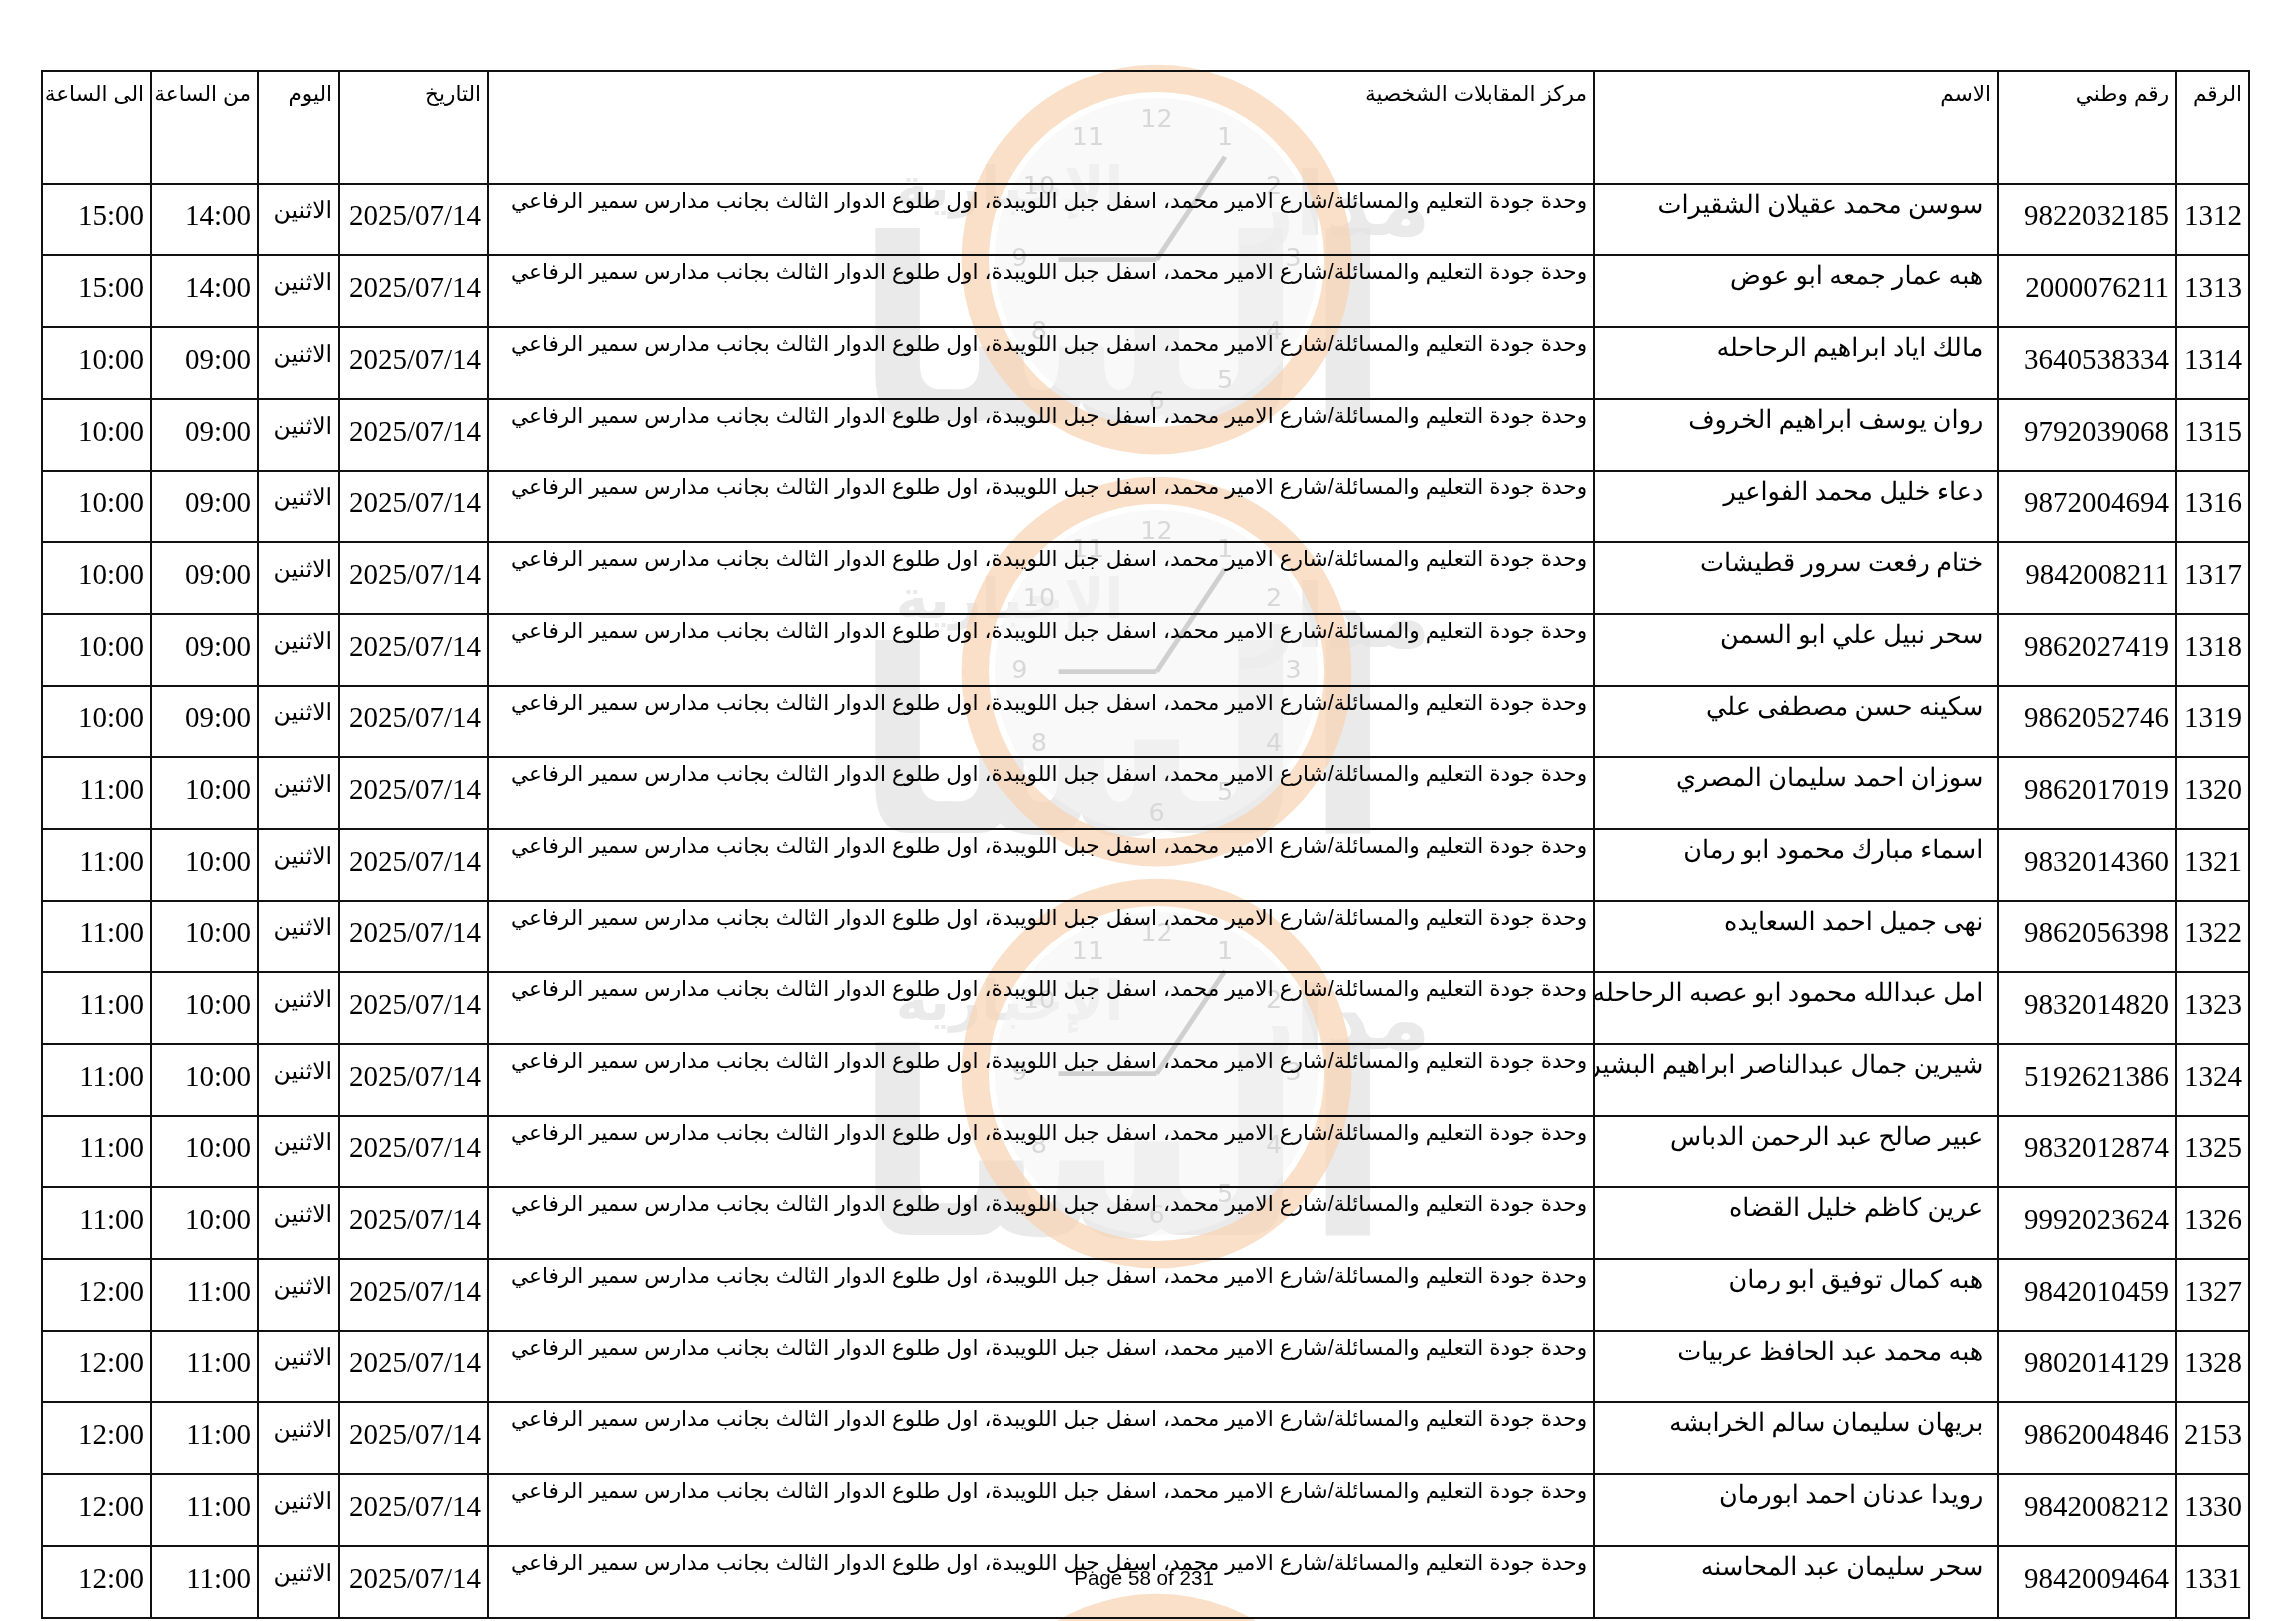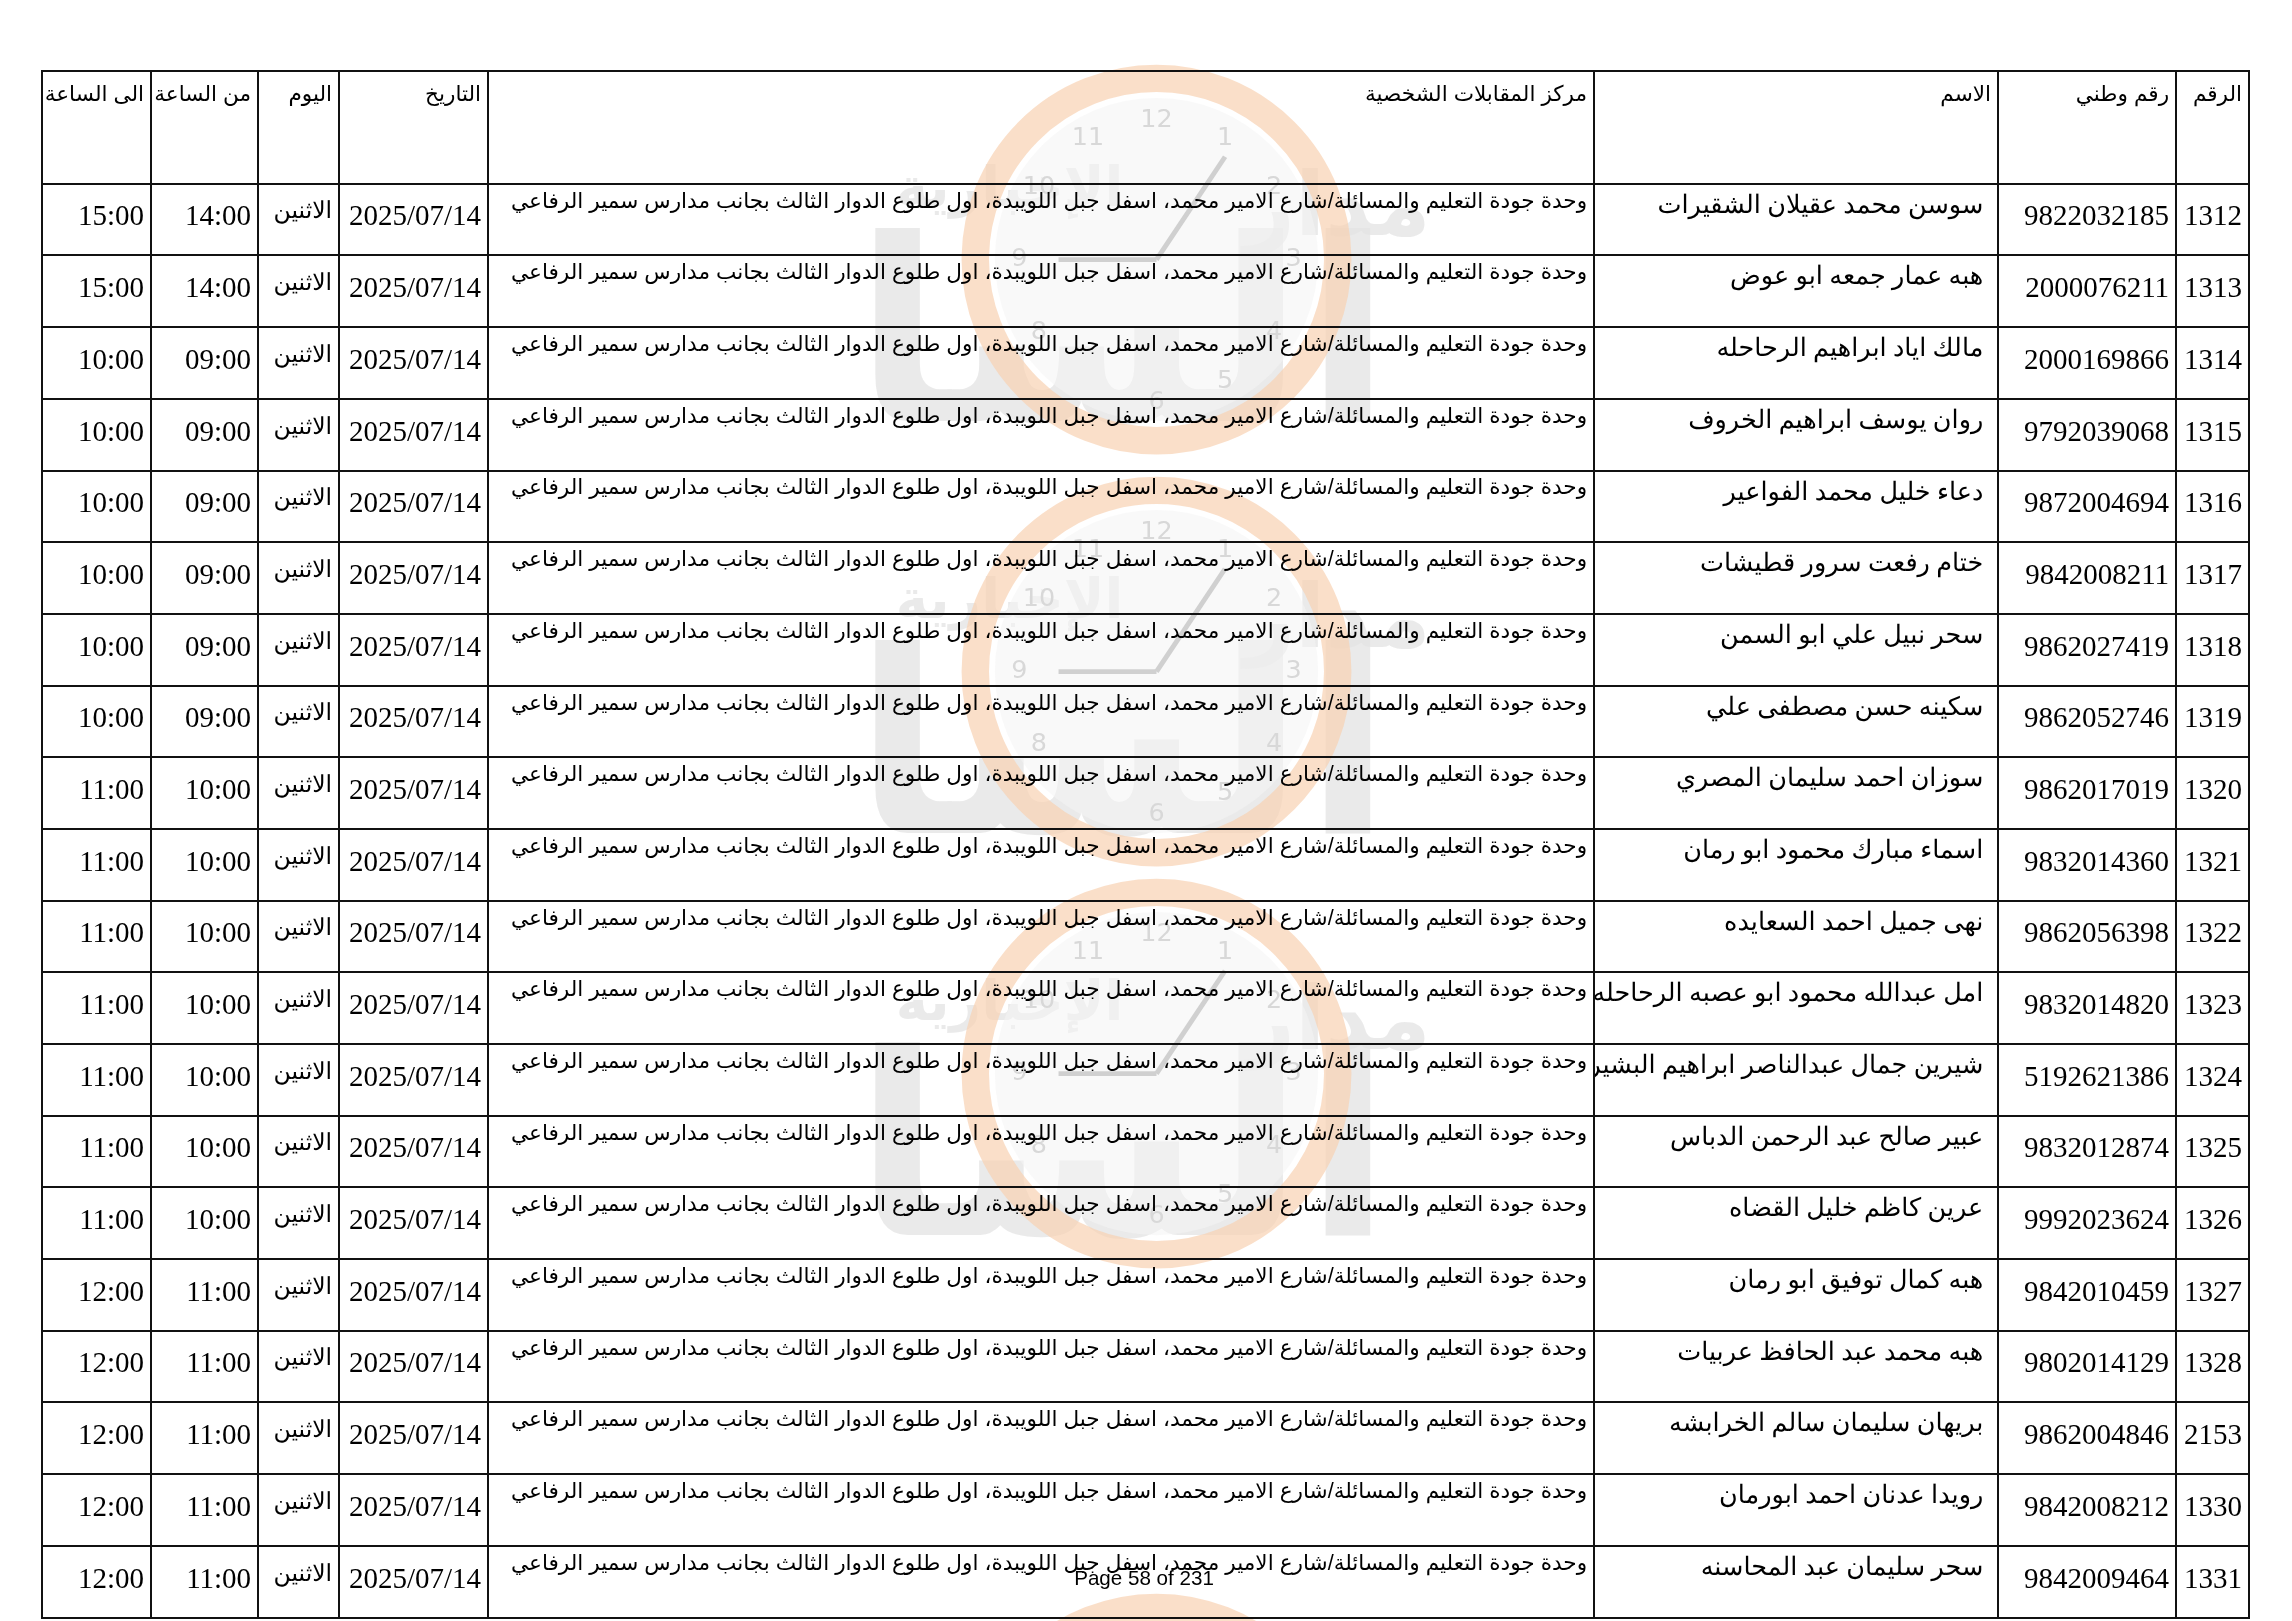--- a/index.html
+++ b/index.html
@@ -206,21 +206,21 @@
     <td class="col-num">2000076211</td>
     <td class="col-name">هبه عمار جمعه ابو عوض</td>
     <td class="col-center">وحدة جودة التعليم والمسائلة/شارع الامير محمد، اسفل جبل اللويبدة، اول طلوع الدوار الثالث بجانب مدارس سمير الرفاعي</td>
     <td class="col-num">2025/07/14</td>
     <td class="col-day">الاثنين</td>
     <td class="col-num">14:00</td>
     <td class="col-num">15:00</td>
   </tr>
       <tr>
     <td class="col-num">1314</td>
-    <td class="col-num">2000169866</td>
+    <td class="col-num">3640538334</td>
     <td class="col-name">مالك اياد ابراهيم الرحاحله</td>
     <td class="col-center">وحدة جودة التعليم والمسائلة/شارع الامير محمد، اسفل جبل اللويبدة، اول طلوع الدوار الثالث بجانب مدارس سمير الرفاعي</td>
     <td class="col-num">2025/07/14</td>
     <td class="col-day">الاثنين</td>
     <td class="col-num">09:00</td>
     <td class="col-num">10:00</td>
   </tr>
       <tr>
     <td class="col-num">1315</td>
     <td class="col-num">9792039068</td>

